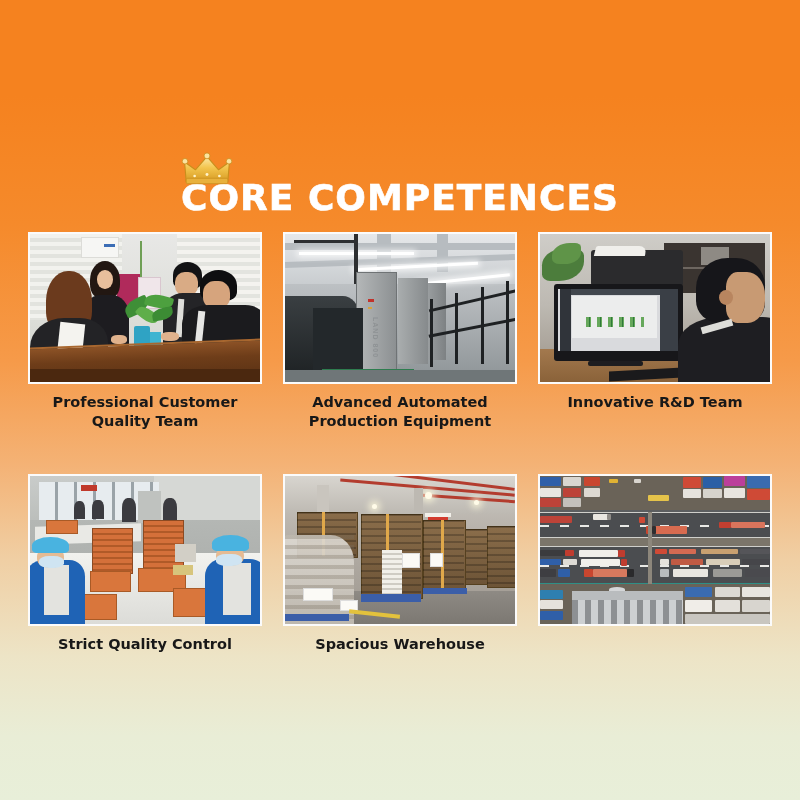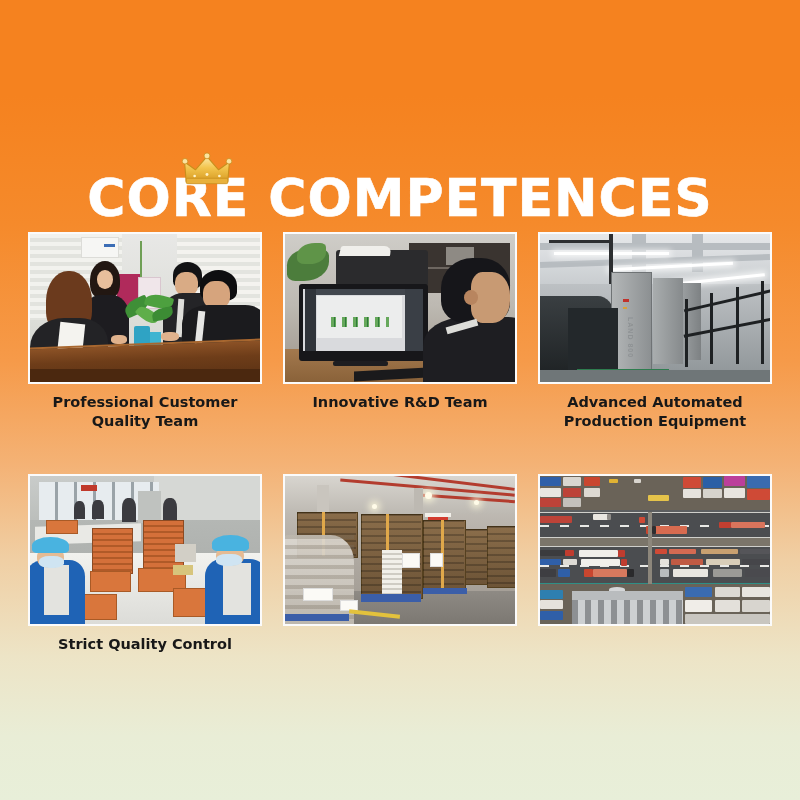--- a/index.html
+++ b/index.html
@@ -33,21 +33,21 @@
   }
   .crown {
     position: absolute;
     left: 182px; top: 0px;
     width: 50px; height: 34px;
   }
   .title-text {
     display: inline-block;
     font-family: "DejaVu Sans", sans-serif;
     font-weight: 900;
-    font-size: 52px;
+    font-size: 36px;
     letter-spacing: 1.0px;
     color: #FFFFFF;
     line-height: 60px;
     padding-top: 16px;
     white-space: nowrap;
     -webkit-text-stroke: 0.6px #ffffff;
   }
 
   
   .grid {
@@ -292,53 +292,20 @@
             <div class="ab mt-tablefront"></div>
           </div>
         </div>
         <div class="caption">Professional Customer
 Quality Team</div>
       </div>
 
       <div class="cell">
         <div class="photo">
           <div class="scene">
-            <div class="ab rd-bg"></div>
-            <div class="ab rd-shelf"></div>
-            <div class="ab rd-books"></div>
-            <div class="ab" style="right:6%;top:22%;width:34%;height:2px;background:#6d6660;"></div>
-            <div class="ab rd-plant"></div>
-              <div class="ab rd-plant2"></div>
-            <div class="ab rd-printer"></div>
-            <div class="ab rd-printer-top"></div>
-            <div class="ab rd-desk"></div>
-            <div class="ab rd-kbd"></div>
-            <div class="ab rd-base"></div>
-              <div class="ab rd-stand"></div>
-            <div class="ab rd-monitor"></div>
-            <div class="ab rd-screen"></div>
-            <div class="ab rd-screen-top"></div>
-            <div class="ab rd-screen-tool-l"></div>
-            <div class="ab rd-screen-tool-r"></div>
-            <div class="ab rd-canvas"></div>
-            <div class="ab rd-icons"></div>
-            <div class="ab rd-icons2"></div>
-            <div class="ab rd-man-body"></div>
-            <div class="ab rd-man-head"></div>
-            <div class="ab rd-man-face"></div>
-            <div class="ab rd-man-ear"></div>
-            <div class="ab rd-man-collar"></div>
-          </div>
-        </div>
-        <div class="caption">Innovative R&amp;D Team</div>
-      </div>
-
-      <div class="cell">
-        <div class="photo">
-          <div class="scene">
             <div class="ab pp-bg"></div>
             <div class="ab pp-ceil"></div>
             <div class="ab pp-duct" style="left:0;top:6%;width:100%;height:5%;"></div>
             <div class="ab pp-duct" style="left:0;top:16%;width:100%;height:4%;transform:rotate(-2deg);"></div>
             <div class="ab pp-duct" style="left:40%;top:0;width:6%;height:30%;"></div>
             <div class="ab pp-duct" style="left:66%;top:0;width:5%;height:26%;"></div>
             <div class="ab pp-light" style="left:6%;top:12%;width:50%;height:3px;"></div>
             <div class="ab pp-light" style="left:30%;top:21%;width:54%;height:3px;transform:rotate(-3deg);"></div>
             <div class="ab pp-light" style="left:58%;top:30%;width:40%;height:3px;transform:rotate(-6deg);"></div>
             <div class="ab pp-beam" style="left:30%;top:0;width:4px;height:34%;"></div>
@@ -357,20 +324,53 @@
             <div class="ab pp-post" style="left:63%;top:44%;height:46%;"></div>
             <div class="ab pp-post" style="left:74%;top:40%;height:48%;"></div>
             <div class="ab pp-post" style="left:85%;top:36%;height:52%;"></div>
             <div class="ab pp-post" style="left:96%;top:32%;height:56%;"></div>
             <div class="ab pp-txt">LAND 800</div>
           </div>
         </div>
         <div class="caption">Advanced Automated
 Production Equipment</div>
       </div>
+
+      <div class="cell">
+        <div class="photo">
+          <div class="scene">
+            <div class="ab rd-bg"></div>
+            <div class="ab rd-shelf"></div>
+            <div class="ab rd-books"></div>
+            <div class="ab" style="right:6%;top:22%;width:34%;height:2px;background:#6d6660;"></div>
+            <div class="ab rd-plant"></div>
+              <div class="ab rd-plant2"></div>
+            <div class="ab rd-printer"></div>
+            <div class="ab rd-printer-top"></div>
+            <div class="ab rd-desk"></div>
+            <div class="ab rd-kbd"></div>
+            <div class="ab rd-base"></div>
+              <div class="ab rd-stand"></div>
+            <div class="ab rd-monitor"></div>
+            <div class="ab rd-screen"></div>
+            <div class="ab rd-screen-top"></div>
+            <div class="ab rd-screen-tool-l"></div>
+            <div class="ab rd-screen-tool-r"></div>
+            <div class="ab rd-canvas"></div>
+            <div class="ab rd-icons"></div>
+            <div class="ab rd-icons2"></div>
+            <div class="ab rd-man-body"></div>
+            <div class="ab rd-man-head"></div>
+            <div class="ab rd-man-face"></div>
+            <div class="ab rd-man-ear"></div>
+            <div class="ab rd-man-collar"></div>
+          </div>
+        </div>
+        <div class="caption">Innovative R&amp;D Team</div>
+      </div>
     </div>
 
     <div class="row row-2">
 
       <div class="cell">
         <div class="photo">
           <div class="scene">
             <div class="ab qc-bg"></div>
             <div class="ab qc-wall"></div>
             <div class="ab qc-win"></div>
@@ -449,20 +449,21 @@
             <div class="ab wh-strap" style="left:16%;top:24%;height:30%;"></div>
             <div class="ab wh-wrap" style="left:-4%;top:40%;width:34%;height:60%;border-radius:14% 30% 0 0;"></div>
             <div class="ab" style="left:-4%;top:40%;width:34%;height:60%;
                  background:repeating-linear-gradient(180deg,rgba(120,110,95,.30) 0 4px,transparent 4px 10px);"></div>
             <div class="ab wh-label" style="left:8%;top:76%;width:12%;height:7%;"></div>
             <div class="ab wh-label" style="left:24%;top:84%;width:7%;height:6%;"></div>
             <div class="ab wh-pallet" style="left:-2%;top:93%;width:30%;height:5%;"></div>
             <div class="ab wh-yellow" style="left:28%;top:92%;width:22%;transform:rotate(6deg);"></div>
           </div>
         </div>
+        <div class="caption">Spacious Warehouse</div>
       </div>
 
       <div class="cell">
         <div class="photo">
           <div class="scene">
             <div class="ab lg-bg"></div>
 
             <div class="ab lg-ground" style="left:0;top:0;width:100%;height:23%;"></div>
             <div class="ab lg-ctn" style="left:0%;top:1%;width:9%;height:6%;background:#2f5fa8;"></div>
             <div class="ab lg-ctn" style="left:0%;top:8%;width:9%;height:6%;background:#e8e6e1;"></div>

